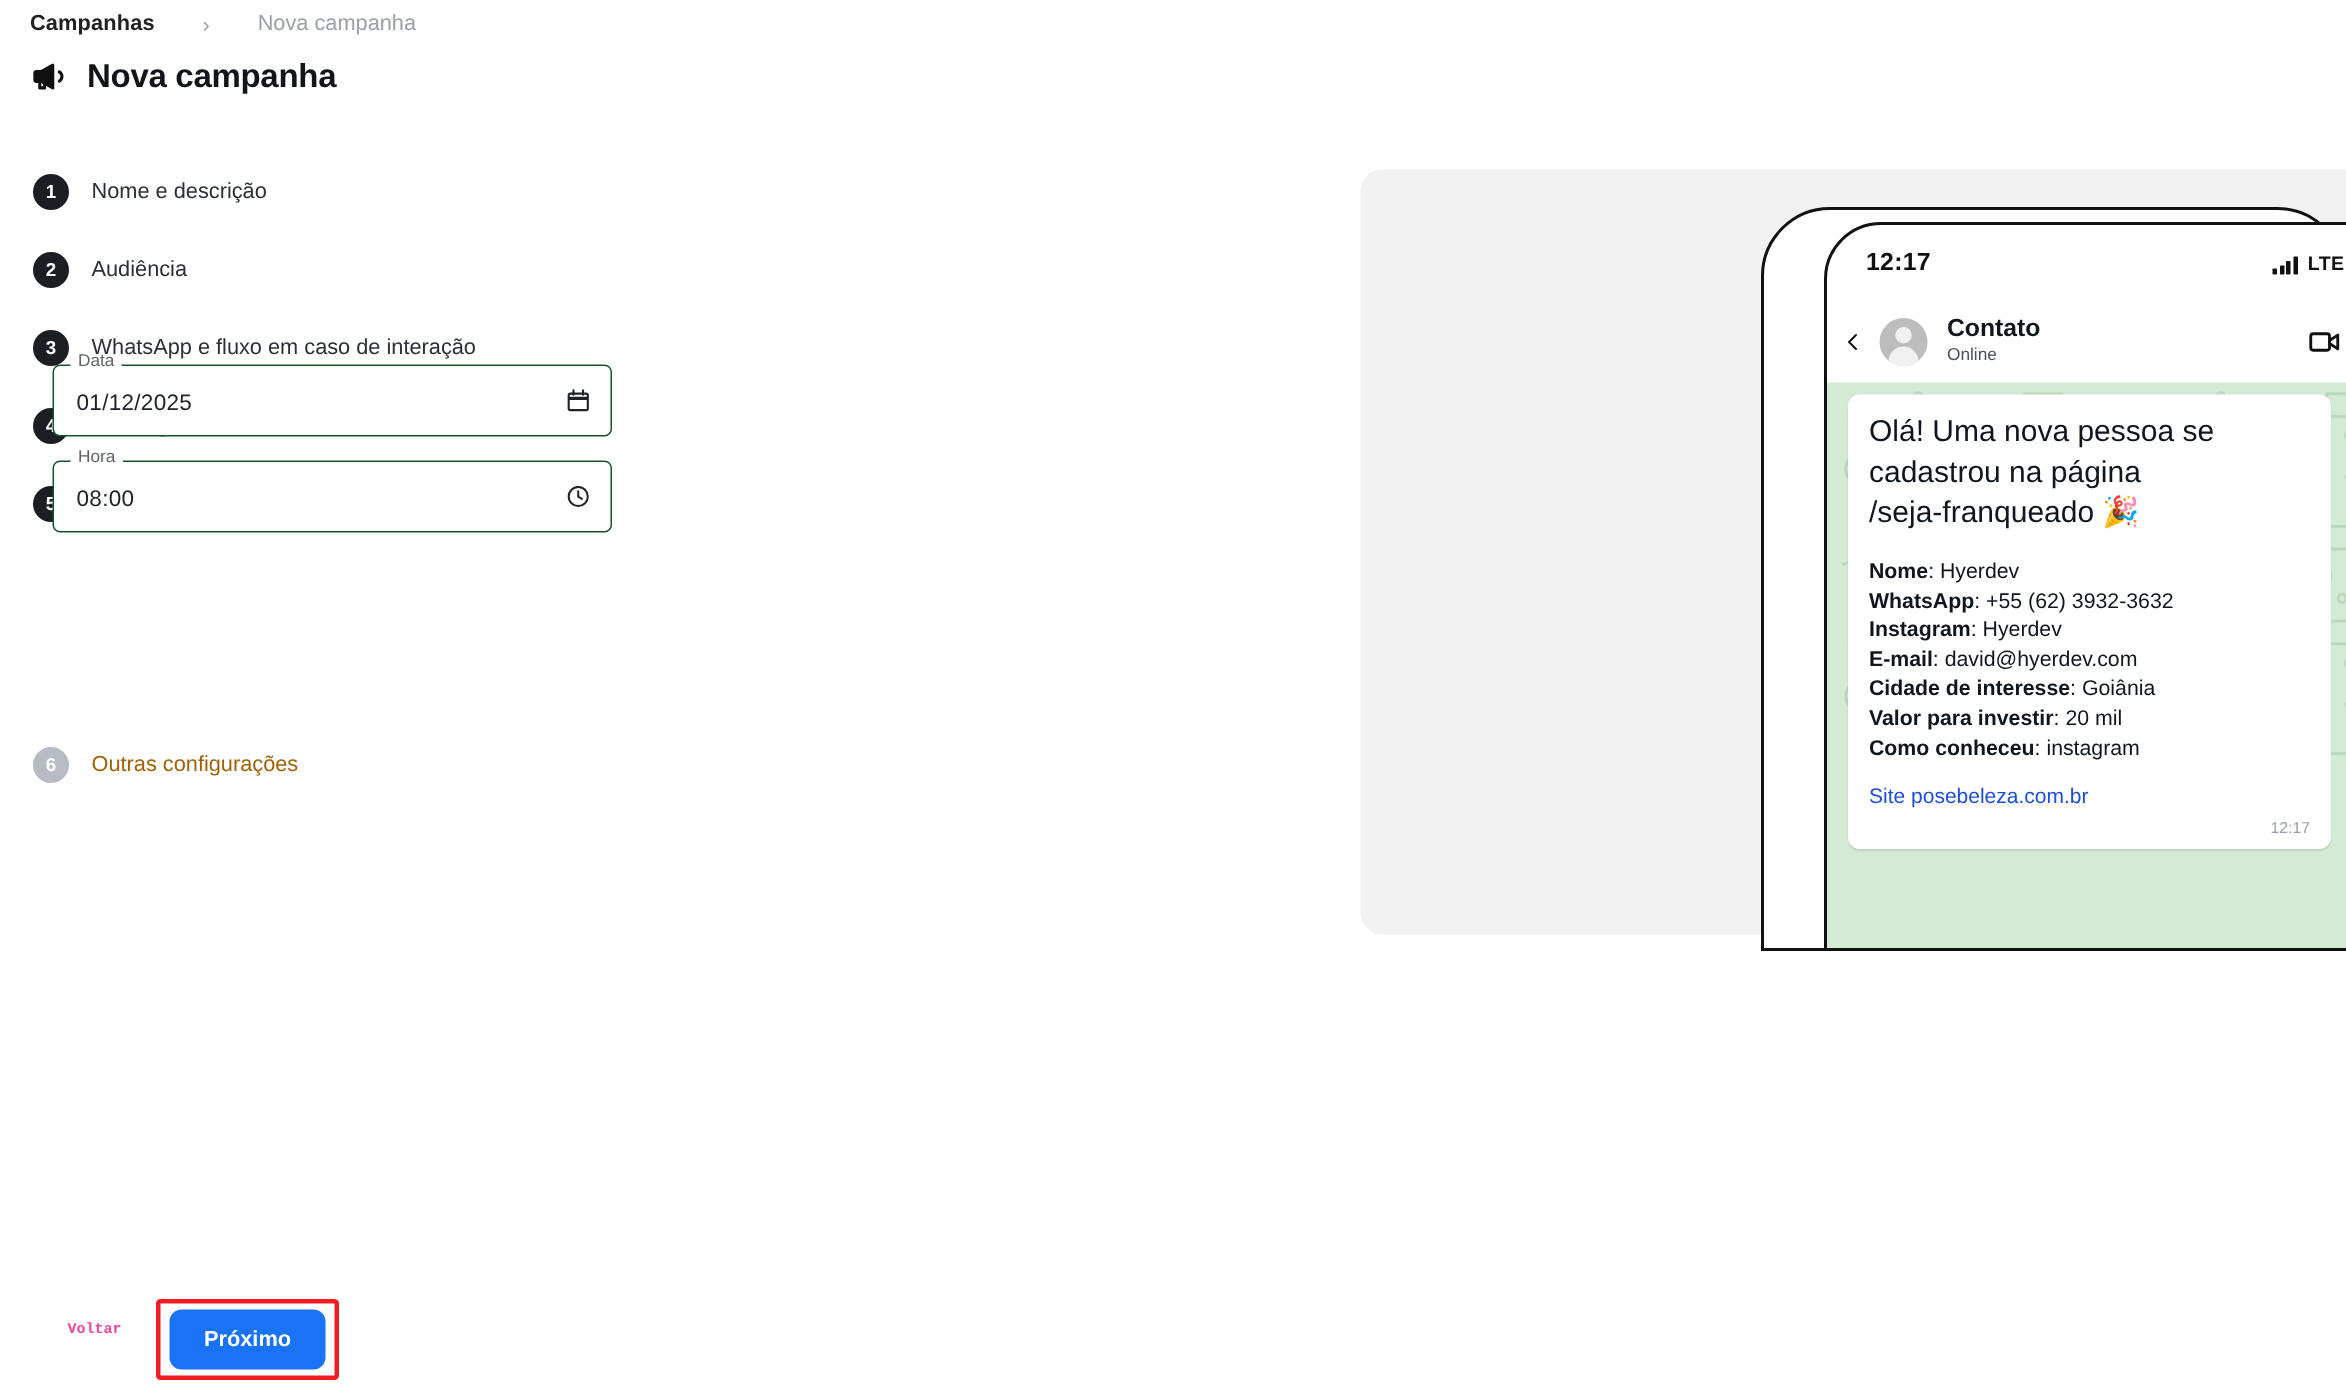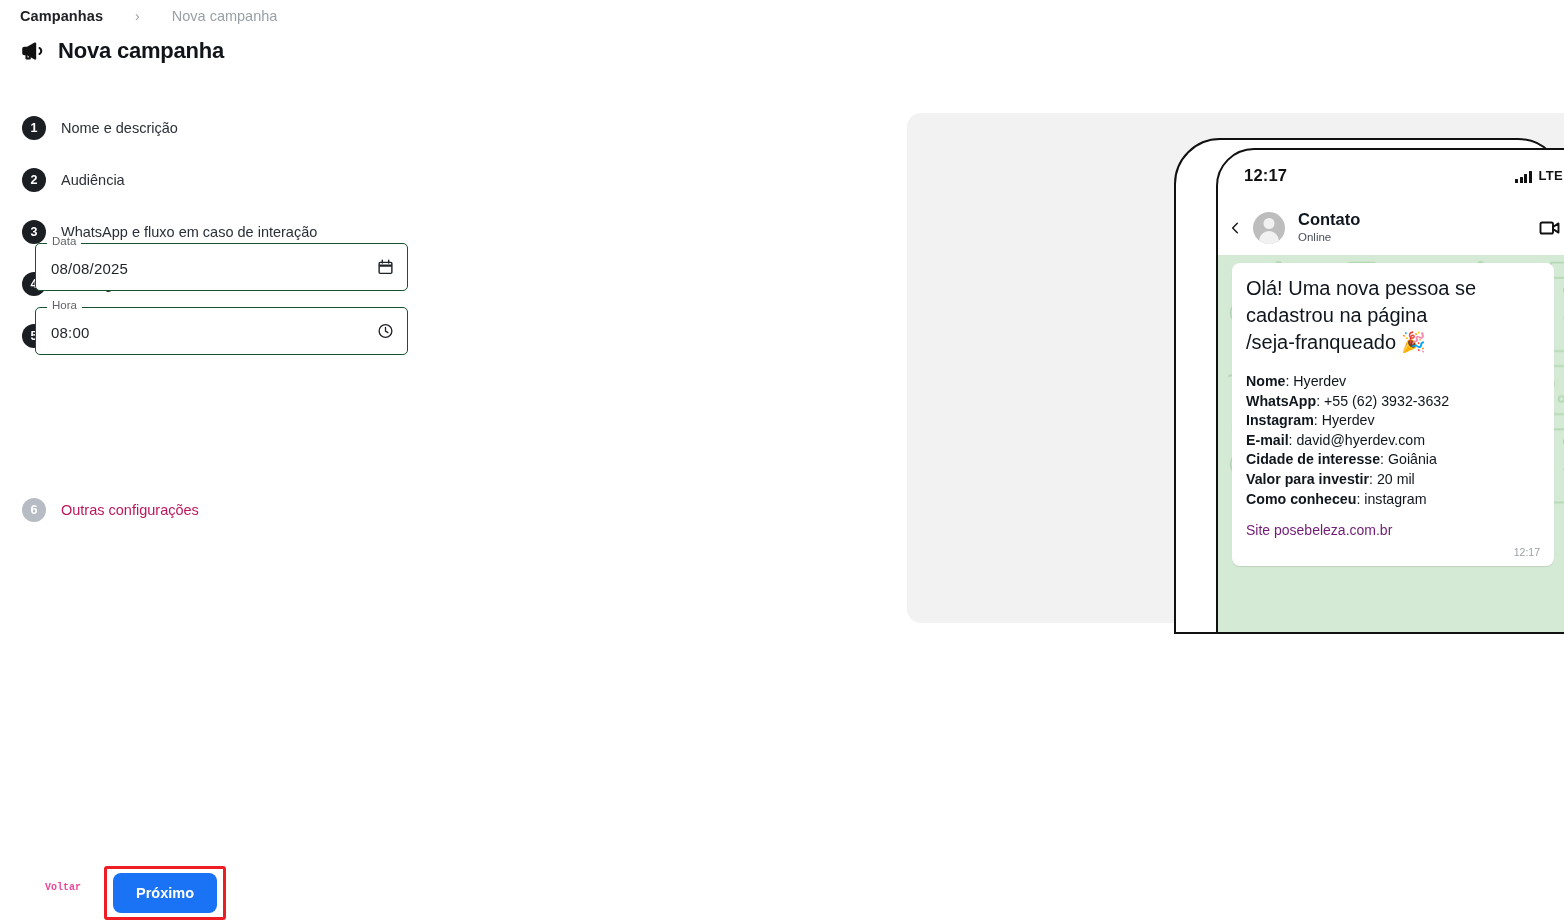--- a/index.html
+++ b/index.html
@@ -40,21 +40,21 @@
   .bullet {
     width:24px; height:24px; border-radius:50%;
     background:#1b1f24; color:#fff;
     font-size:12.5px; font-weight:700;
     display:flex; align-items:center; justify-content:center;
     flex:0 0 24px;
   }
   .bullet.muted { background:#b7bcc4; color:#fff; font-weight:600; }
   .step-label { font-size:14.5px; color:#2b2f36; line-height:32px; }
   .step-label.active { font-weight:700; color:#15181d; }
-  .step-label.muted { color:#be185d; }
+  .step-label.muted { color:#a16207; }
 
   .step-1 { position:absolute; left:0; top:0; }
   .step-2 { position:absolute; left:0; top:52px; }
   .step-3 { position:absolute; left:0; top:104px; }
   .step-4 { position:absolute; left:0; top:156px; }
   .step-5 { position:absolute; left:0; top:208px; }
   .step-6 { position:absolute; left:0; top:382px; }
 
   
   .fields { position:absolute; left:35px; top:243px; width:395px; }
@@ -151,21 +151,21 @@
   .bubble {
     position:absolute; left:14px; top:8px; width:322px;
     background:#fff; border-radius:8px;
     padding:12px 14px 8px 14px;
     box-shadow:0 1px 1px rgba(0,0,0,.10);
   }
   .bubble p { margin:0; font-size:20px; line-height:1.35; color:#10161d; }
   .bubble .gap { height:16px; }
   .bubble .kv { margin:0; font-size:14.2px; line-height:1.38; color:#10161d; }
   .bubble .kv b { font-weight:700; }
-  .bubble .sitelink { margin-top:12px; font-size:14px; color:#701a75; }
+  .bubble .sitelink { margin-top:12px; font-size:14px; color:#1d4ed8; }
   .bubble .ts {
     text-align:right; font-size:10.5px; color:#9aa0a6; margin-top:6px;
   }
 
   
   .footer { position:absolute; left:0; bottom:0; width:100%; height:74px; }
   .btn-back {
     position:absolute; left:35px; top:50%; transform:translateY(-50%);
     font-size:10px; font-weight:700; color:#ec4899;
     background:none; border:none; cursor:pointer; padding:8px 10px;
@@ -250,21 +250,21 @@
         <span class="step-label muted">Outras configurações</span>
       </div>
     </div>
 
   </div>
 
   <div class="fields">
 
     <div class="field">
       <span class="field-legend">Data</span>
-      <span class="field-value">08/08/2025</span>
+      <span class="field-value">01/12/2025</span>
       <span class="field-icon">
         <svg viewBox="0 0 24 24" width="17" height="17" fill="none" stroke="#1f2328" stroke-width="2">
           <rect x="3" y="5.5" width="18" height="15.5" rx="1.5" fill="none"></rect>
           <path d="M3 10h18" stroke-width="3"></path>
           <path d="M7.5 2.5v4M16.5 2.5v4" stroke-linecap="round"></path>
         </svg>
       </span>
     </div>
 
     <div class="field">

